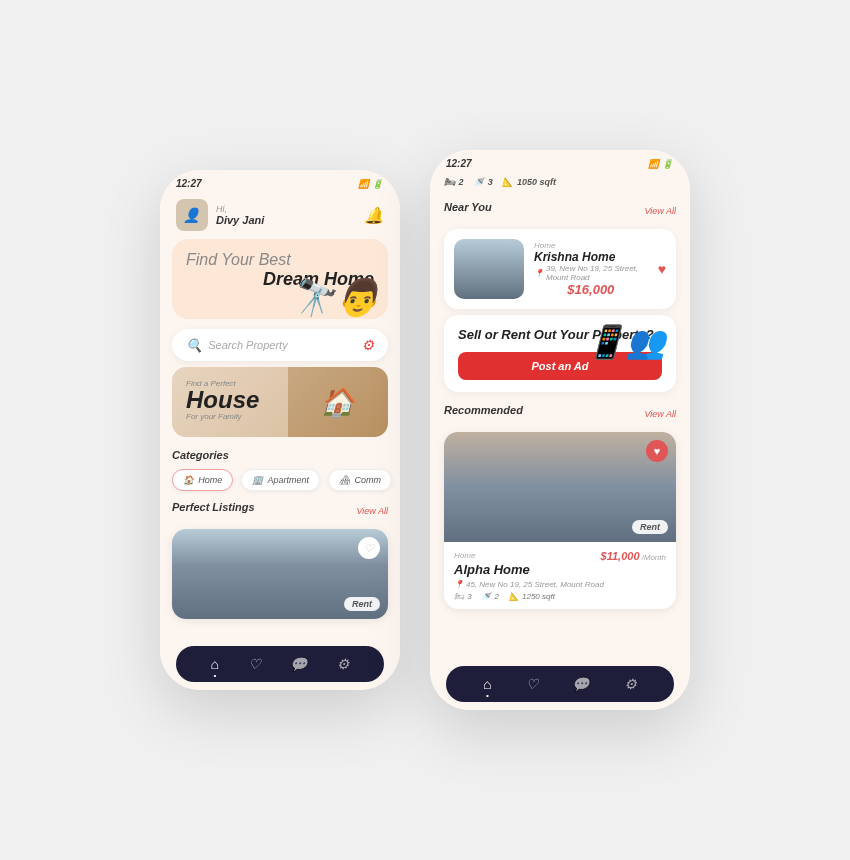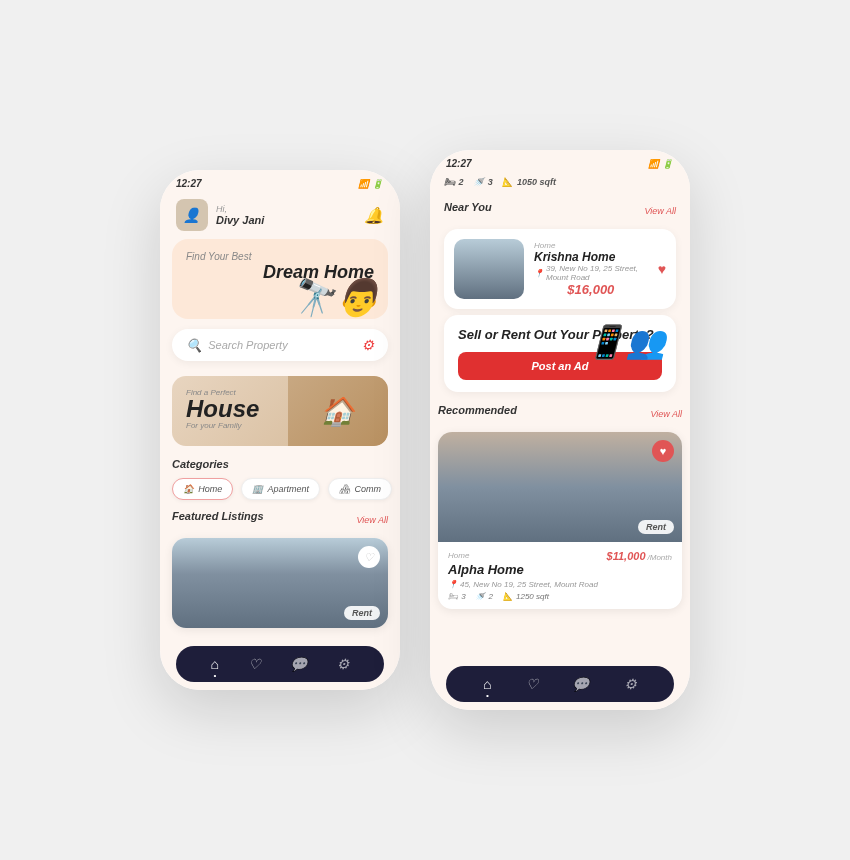--- a/index.html
+++ b/index.html
@@ -85,21 +85,21 @@
 
     .hero-section {
       background: #fde8d8;
       margin: 0 12px;
       border-radius: 16px;
       padding: 12px 14px 0;
       position: relative;
       min-height: 80px;
       overflow: hidden;
     }
-    .hero-section .find-text { font-size: 10px; color: #888; }
+    .hero-section .find-text { font-size: 16px; color: #888; }
     .hero-section .dream { font-size: 18px; font-weight: 800; color: #222; text-align: right; }
     .hero-illustration {
       position: absolute;
       right: 8px;
       bottom: 0;
       font-size: 36px;
     }
 
     .search-bar {
       margin: 10px 12px 6px;
@@ -110,21 +110,21 @@
       align-items: center;
       justify-content: space-between;
       box-shadow: 0 2px 8px rgba(0,0,0,0.06);
     }
     .search-left { display: flex; align-items: center; gap: 6px; }
     .search-icon { color: #aaa; font-size: 13px; }
     .search-text { font-size: 11px; color: #aaa; }
     .filter-icon { color: #e44; font-size: 14px; }
 
     .house-card {
-      margin: 9px 12px 8px;
+      margin: 0 12px 8px;
       background: linear-gradient(135deg, #e8d5c0, #d4b896);
       border-radius: 14px;
       padding: 12px 14px;
       position: relative;
       overflow: hidden;
       min-height: 70px;
     }
     .house-card .find-perfect { font-size: 8px; color: #888; }
     .house-card .house-big { font-size: 24px; font-weight: 900; color: #222; line-height: 1; }
     .house-card .for-family { font-size: 8px; color: #888; }
@@ -306,21 +306,21 @@
       margin-top: 8px;
       width: 100%;
     }
     .sell-illustration {
       position: absolute;
       right: 10px;
       top: 8px;
       font-size: 32px;
     }
 
-    .recommended-section { padding: 4px 8px 0; flex: 1; }
+    .recommended-section { padding: 4px 14px 0; flex: 1; }
     .rec-card {
       background: #fff;
       border-radius: 14px;
       overflow: hidden;
       box-shadow: 0 2px 10px rgba(0,0,0,0.08);
     }
     .rec-img {
       width: 100%;
       height: 110px;
       background: linear-gradient(to bottom, #c0b0a0 0%, #8090a0 50%, #607080 100%);
@@ -397,21 +397,21 @@
           </div>
           <div class="cat-chip">
             <span>🏘</span>
             <span>Comm</span>
           </div>
         </div>
       </div>
 
       <div class="featured-section">
         <div class="section-header">
-          <div class="section-title">Featured Listings</div>
+          <div class="section-title">Perfect Listings</div>
           <div class="view-all">View All</div>
         </div>
         <div class="listing-card">
           <div class="listing-img">
             <div class="listing-img-inner"></div>
             <div class="rent-badge">Rent</div>
             <div class="heart-btn">♡</div>
           </div>
         </div>
       </div>

